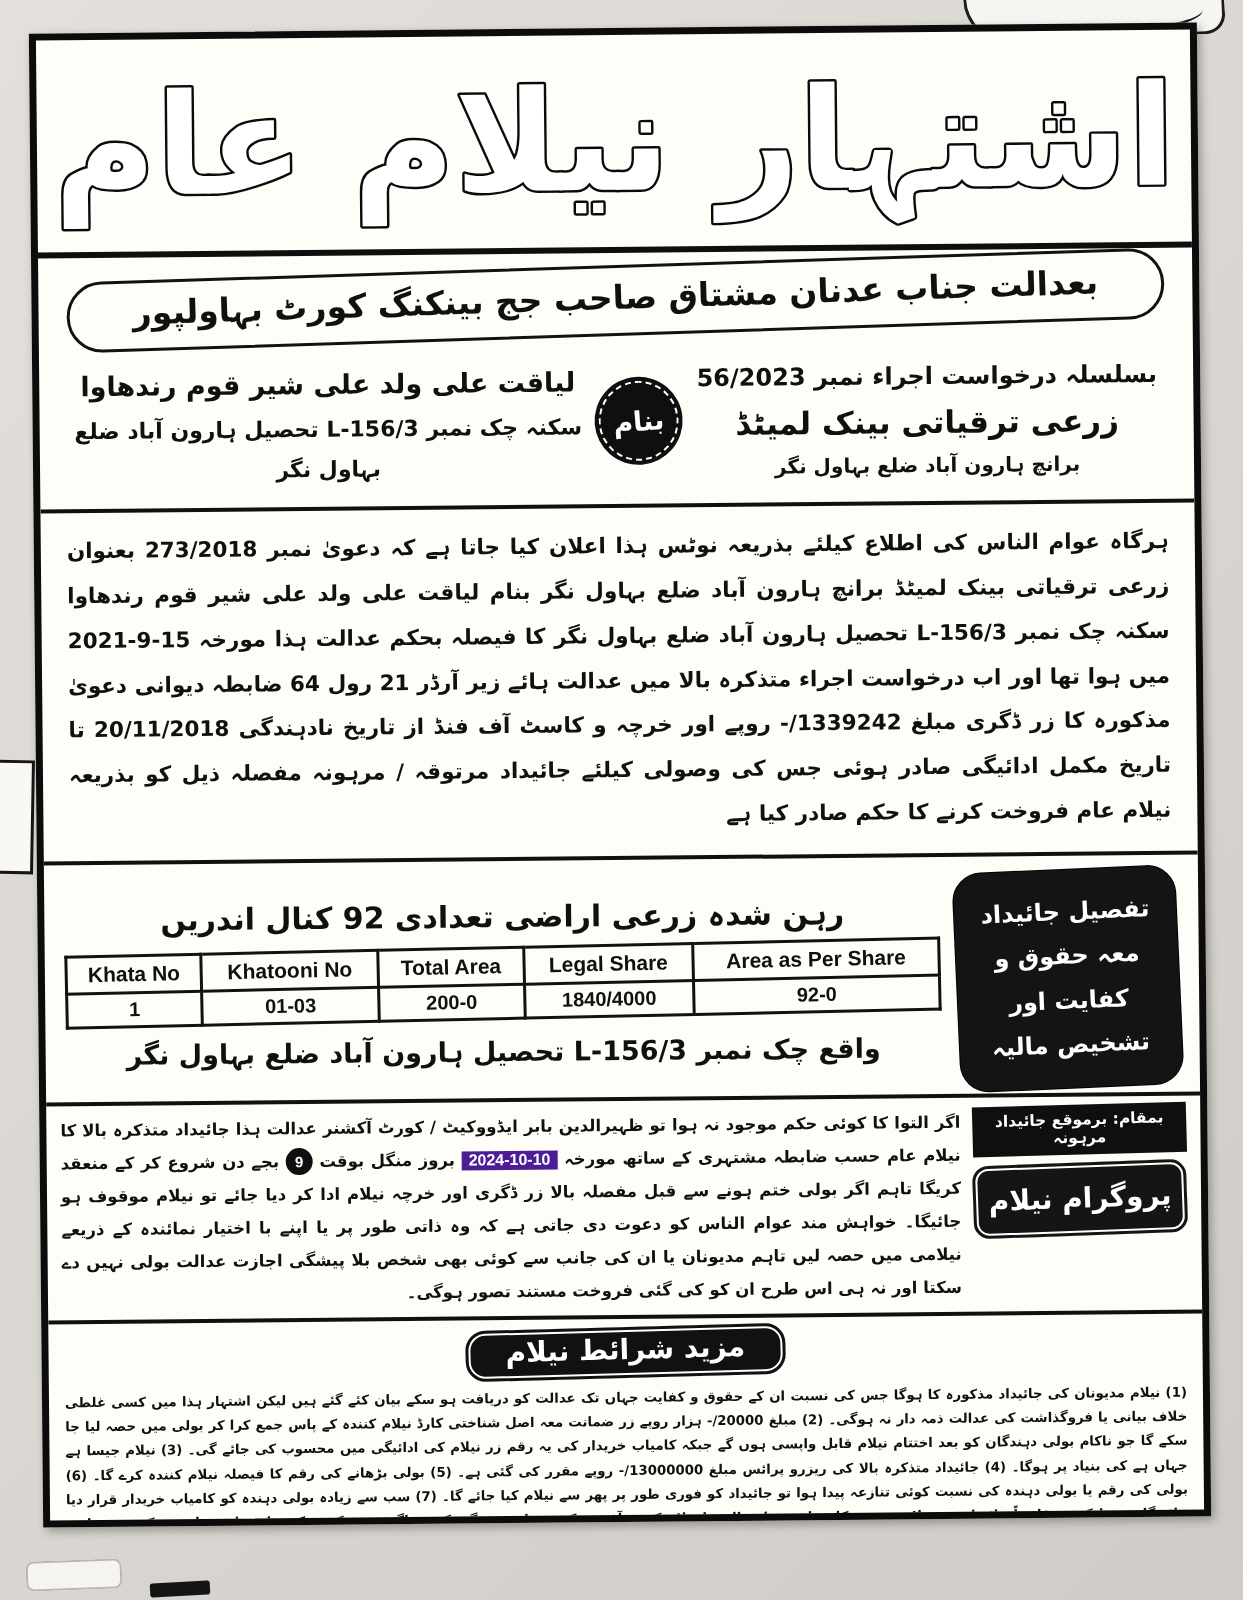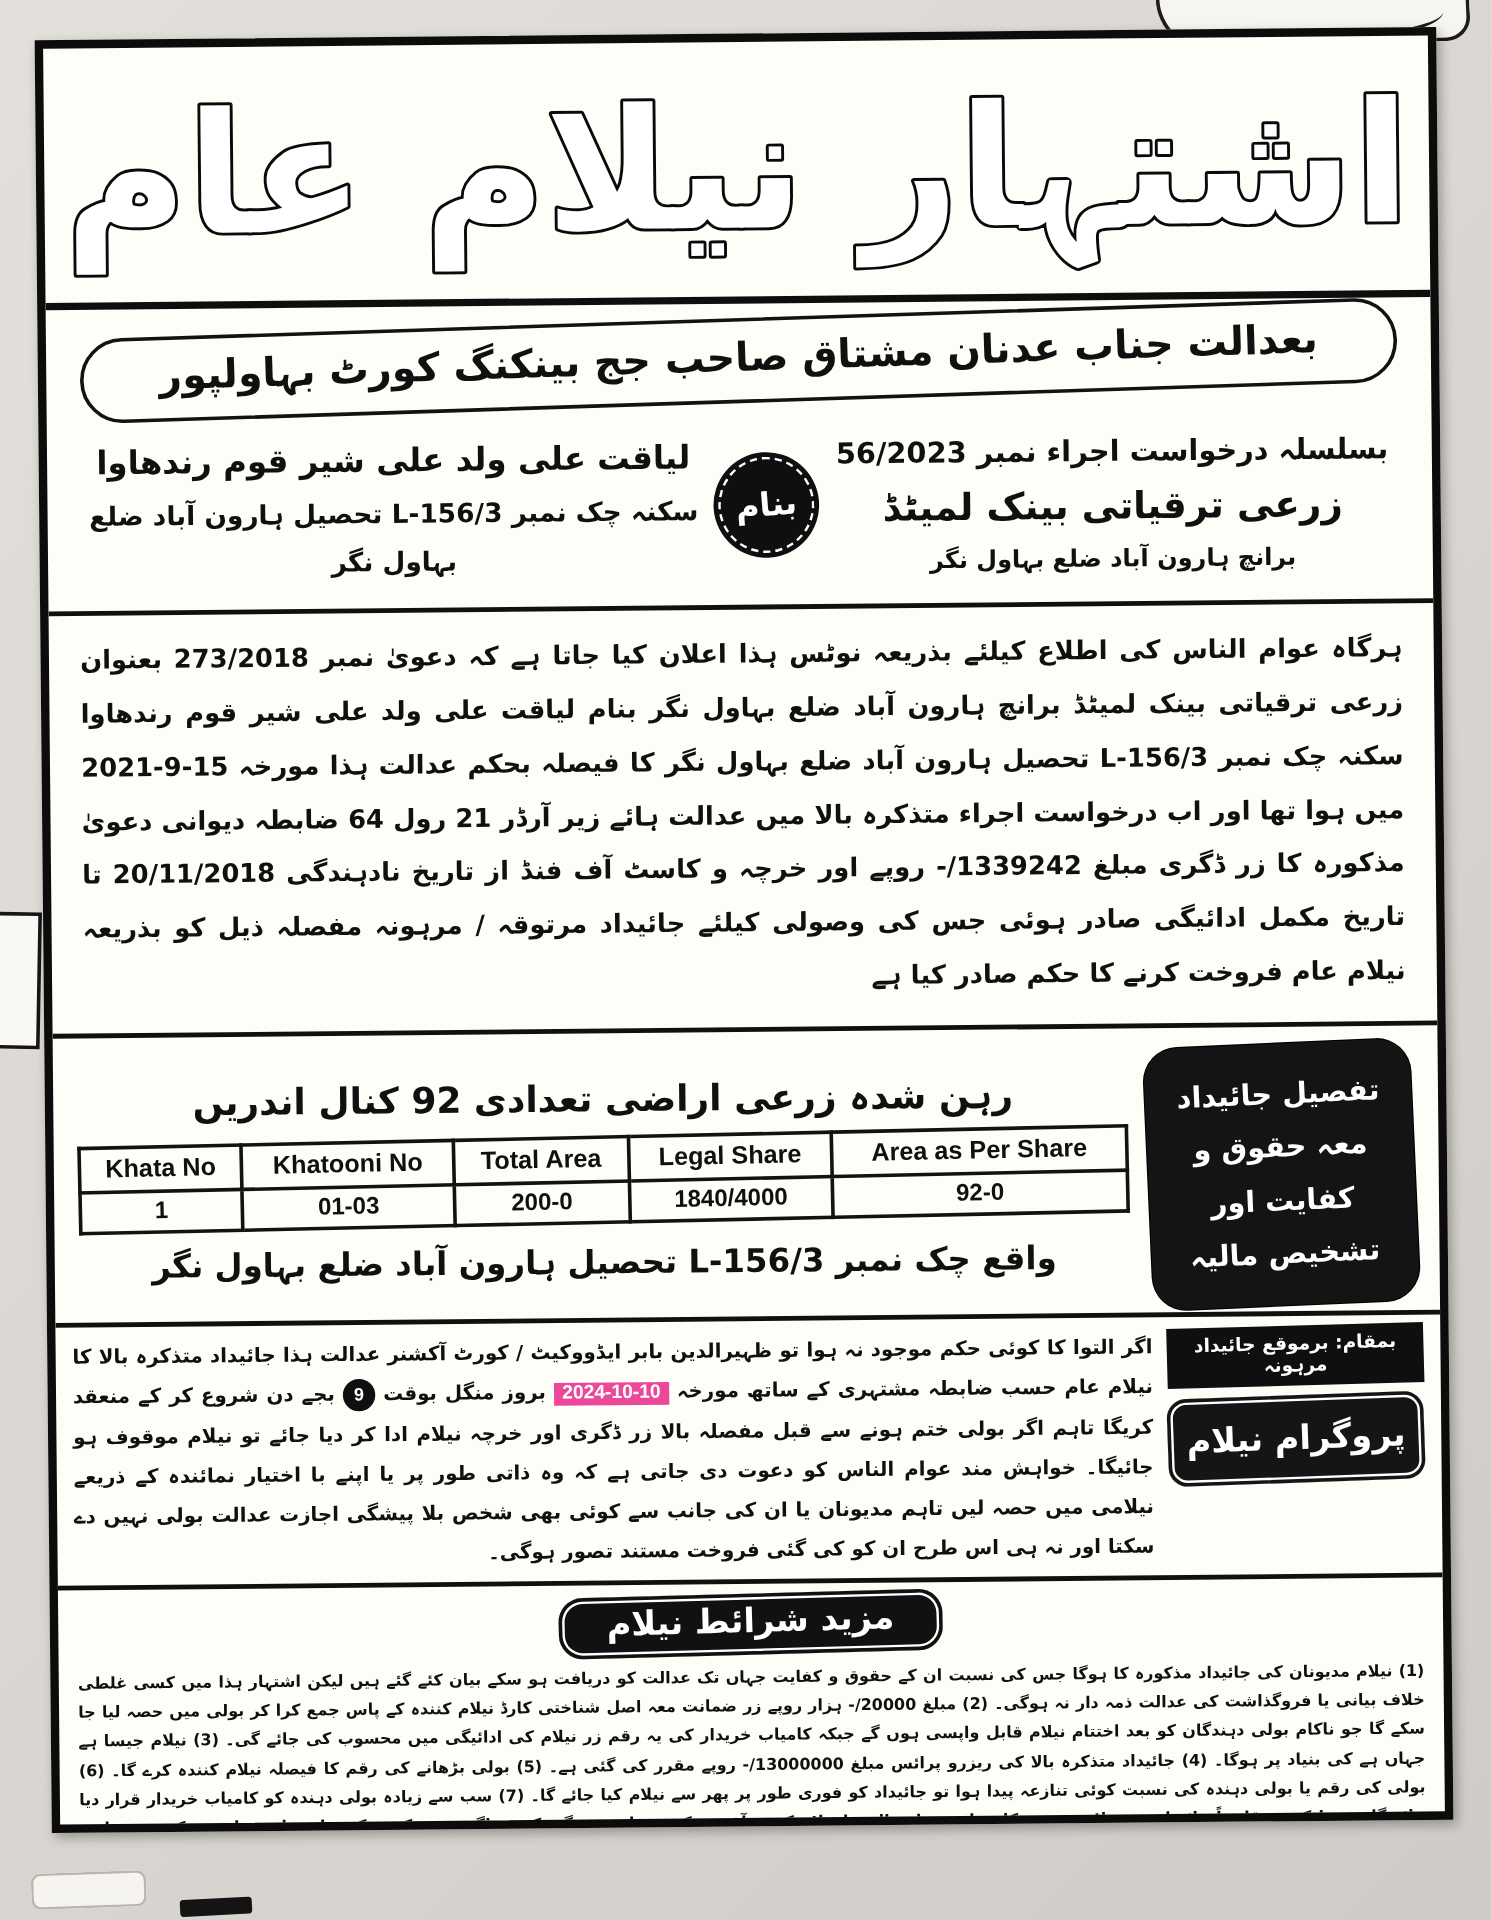--- a/index.html
+++ b/index.html
@@ -49,21 +49,21 @@
     font-family:"Liberation Sans",sans-serif;font-weight:bold;font-size:21px;}
   table.khewat td{border:3px solid #121212;padding:4px 6px;text-align:center;
     font-family:"Liberation Sans",sans-serif;font-weight:bold;font-size:20px;}
   .located{text-align:center;font-size:27px;font-weight:800;direction:rtl;padding:16px 0 4px;}
   .detail-box{width:198px;flex:none;align-self:center;background:#141414;color:#fff;border-radius:28px;
     padding:20px 12px;text-align:center;font-size:24px;font-weight:bold;line-height:1.85;transform:rotate(-2deg);direction:rtl;
     box-shadow:inset 0 0 0 3px #141414,0 0 0 1px #000;}
 
   .program{border-top:4px solid #101010;border-bottom:4px solid #101010;display:flex;gap:12px;padding:8px 14px;flex:none;}
   .program-text{flex:1;direction:rtl;text-align:justify;font-size:16.5px;line-height:2.0;font-weight:600;}
-  .auction-date{background:#ec4899;color:#fff;padding:0 7px 2px;font-weight:bold;font-family:"Liberation Sans",sans-serif;font-size:16px;}
+  .auction-date{background:#4c1d95;color:#fff;padding:0 7px 2px;font-weight:bold;font-family:"Liberation Sans",sans-serif;font-size:16px;}
   .auction-time{background:#0f0f0f;color:#fff;border-radius:50%;display:inline-block;min-width:27px;height:27px;line-height:27px;
     text-align:center;font-weight:bold;font-family:"Liberation Sans",sans-serif;font-size:15px;}
   .program-side{width:214px;flex:none;display:flex;flex-direction:column;gap:8px;}
   .venue-label{background:#0f0f0f;color:#fff;font-size:15.5px;font-weight:bold;direction:rtl;text-align:center;
     padding:6px 6px 8px;transform:rotate(-1deg);}
   .program-box{background:#151515;color:#fff;border-radius:16px;text-align:center;font-size:28px;font-weight:800;
     padding:14px 8px 16px;line-height:1.55;transform:rotate(-1.5deg);direction:rtl;
     box-shadow:inset 0 0 0 3px #151515,inset 0 0 0 5px #fff;}
 
   .conditions-heading-row{display:flex;justify-content:center;padding:8px 0 4px;flex:none;}

